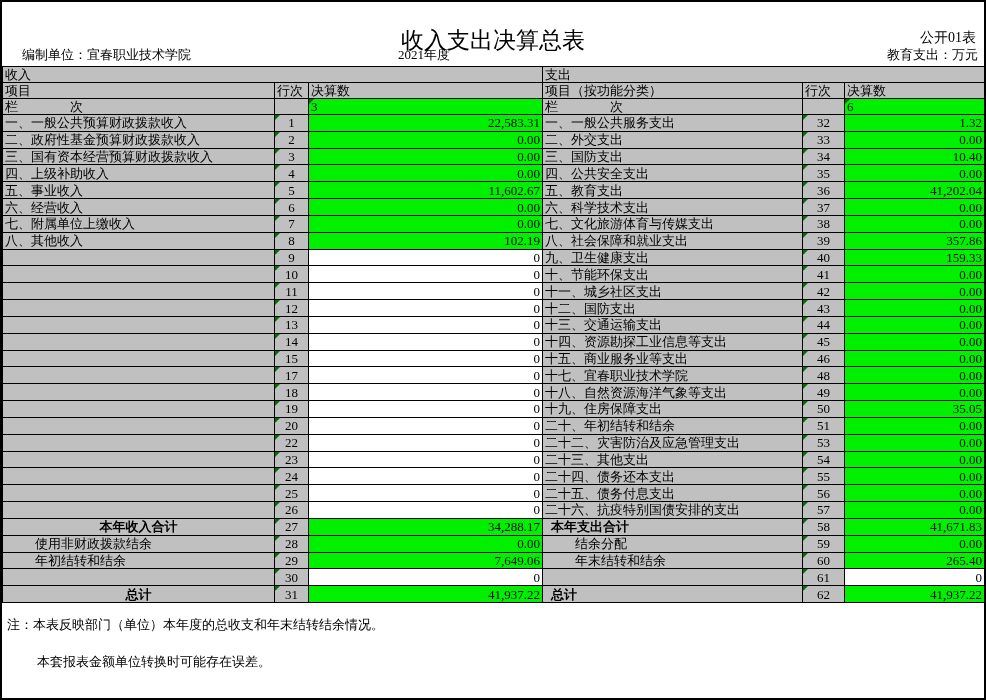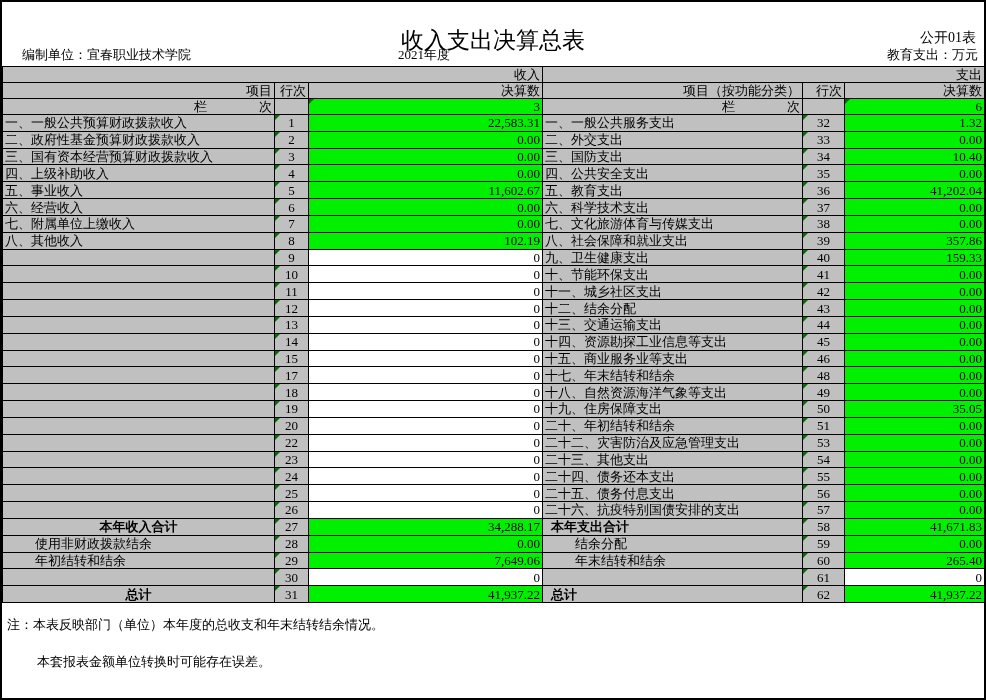--- a/index.html
+++ b/index.html
@@ -8,21 +8,21 @@
   .page { width:986px; height:700px; border:2px solid #000; overflow:hidden; position:relative; background:#fff; }
   .title { text-align:center; font-family:"Liberation Sans", sans-serif; font-weight:normal; font-size:23px; line-height:26px; padding-top:25px; height:33px; }
   .code { position:absolute; top:27px; right:8px; font-size:14px; }
   .meta { position:relative; height:31px; font-size:13px; }
   .org  { position:absolute; left:20px; bottom:2px; }
   .year { position:absolute; left:396px; bottom:2px; }
   .unit { position:absolute; right:6px; bottom:2px; }
   table { border-collapse:collapse; table-layout:fixed; width:982px; }
   th, td { border:1px solid #000; background:#c0c0c0; font-size:13px; font-weight:normal;
            padding:0 2px; line-height:15px; height:16px; overflow:hidden; white-space:nowrap; position:relative; }
-  thead th { text-align:right; }
+  thead th { text-align:left; }
   tbody tr { height:16.84px; }
   td.no  { text-align:center; }
   td.val { text-align:right; background:#ffffff; }
   td.val.green, th.green { background:#00f000; }
   td.lbl.bold-center { text-align:center; font-weight:bold; }
   td.lbl.bold-left { font-weight:bold;padding-left:8px; }
   td.lbl.indent { padding-left:32px; }
   .tri-icon { position:absolute; left:0; top:0; width:0; height:0;
               border-top:5px solid #007000; border-right:5px solid transparent; }
   .notes { font-size:13px; }
@@ -158,21 +158,21 @@
           <td class="no"><span class="tri-icon"></span>11</td>
           <td class="val ">0</td>
           <td class="lbl ">十一、城乡社区支出</td>
           <td class="no"><span class="tri-icon"></span>42</td>
           <td class="val green">0.00</td>
         </tr>
         <tr>
           <td class="lbl "></td>
           <td class="no"><span class="tri-icon"></span>12</td>
           <td class="val ">0</td>
-          <td class="lbl ">十二、结余分配</td>
+          <td class="lbl ">十二、国防支出</td>
           <td class="no"><span class="tri-icon"></span>43</td>
           <td class="val green">0.00</td>
         </tr>
         <tr>
           <td class="lbl "></td>
           <td class="no"><span class="tri-icon"></span>13</td>
           <td class="val ">0</td>
           <td class="lbl ">十三、交通运输支出</td>
           <td class="no"><span class="tri-icon"></span>44</td>
           <td class="val green">0.00</td>
@@ -190,21 +190,21 @@
           <td class="no"><span class="tri-icon"></span>15</td>
           <td class="val ">0</td>
           <td class="lbl ">十五、商业服务业等支出</td>
           <td class="no"><span class="tri-icon"></span>46</td>
           <td class="val green">0.00</td>
         </tr>
         <tr>
           <td class="lbl "></td>
           <td class="no"><span class="tri-icon"></span>17</td>
           <td class="val ">0</td>
-          <td class="lbl ">十七、年末结转和结余</td>
+          <td class="lbl ">十七、宜春职业技术学院</td>
           <td class="no"><span class="tri-icon"></span>48</td>
           <td class="val green">0.00</td>
         </tr>
         <tr>
           <td class="lbl "></td>
           <td class="no"><span class="tri-icon"></span>18</td>
           <td class="val ">0</td>
           <td class="lbl ">十八、自然资源海洋气象等支出</td>
           <td class="no"><span class="tri-icon"></span>49</td>
           <td class="val green">0.00</td>

